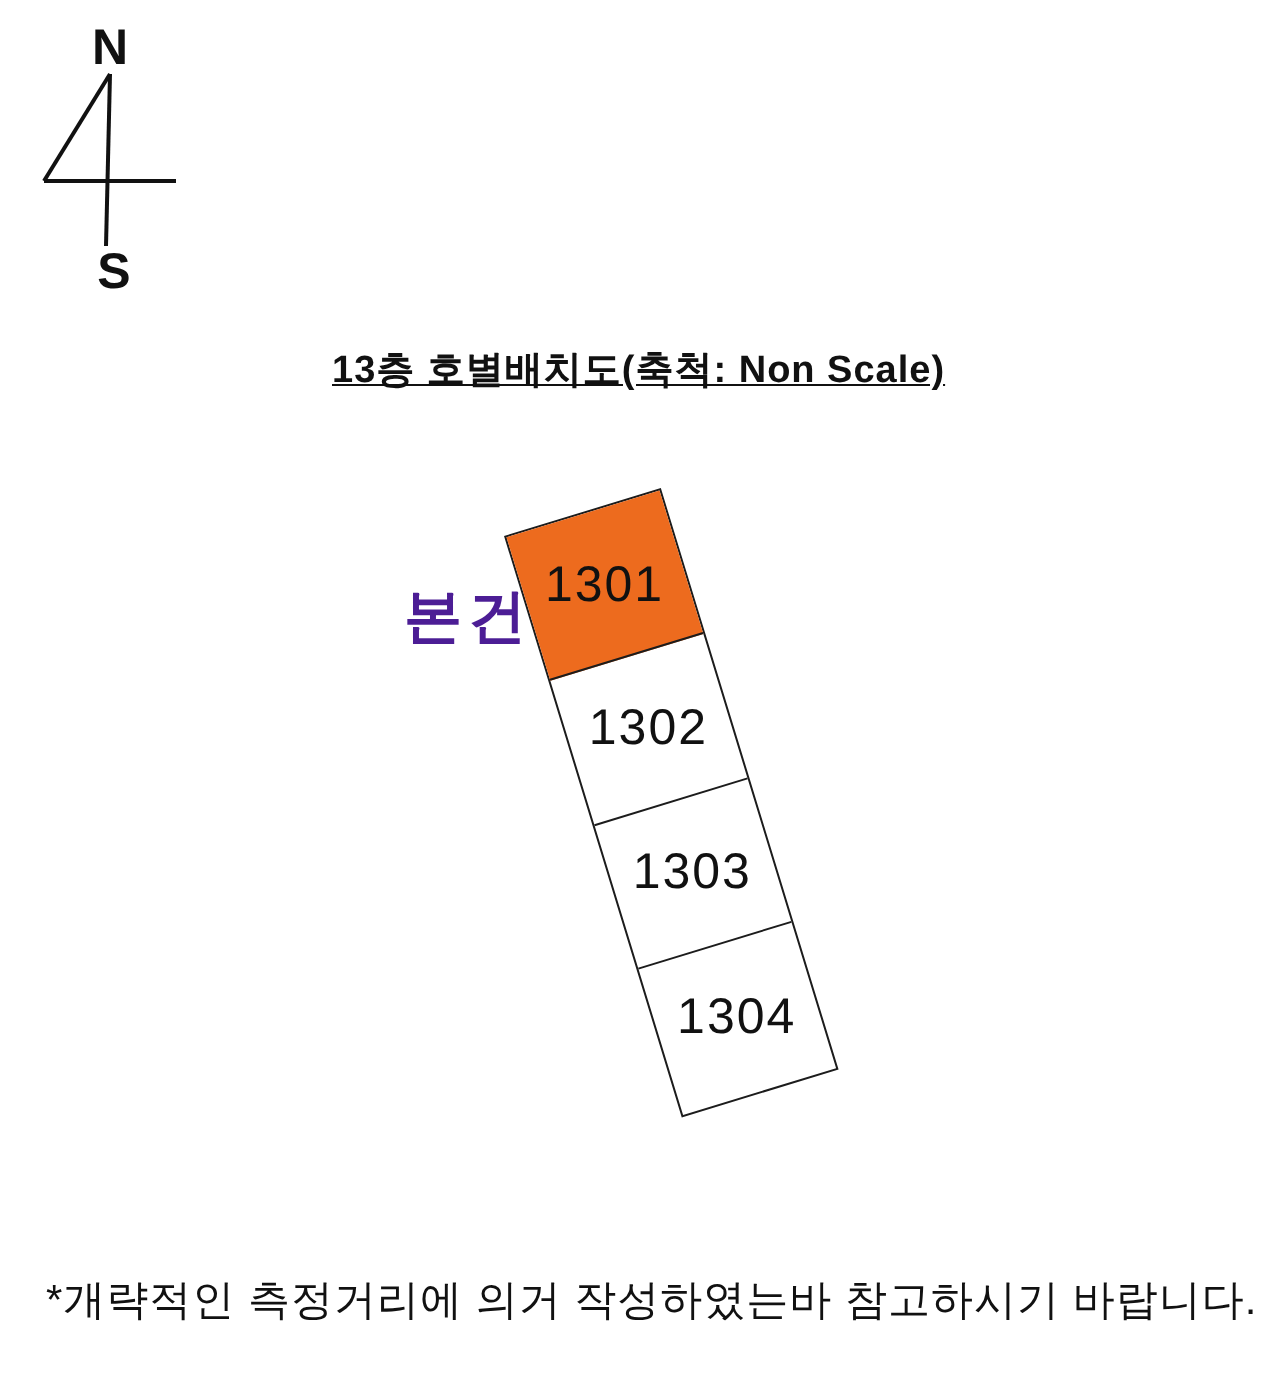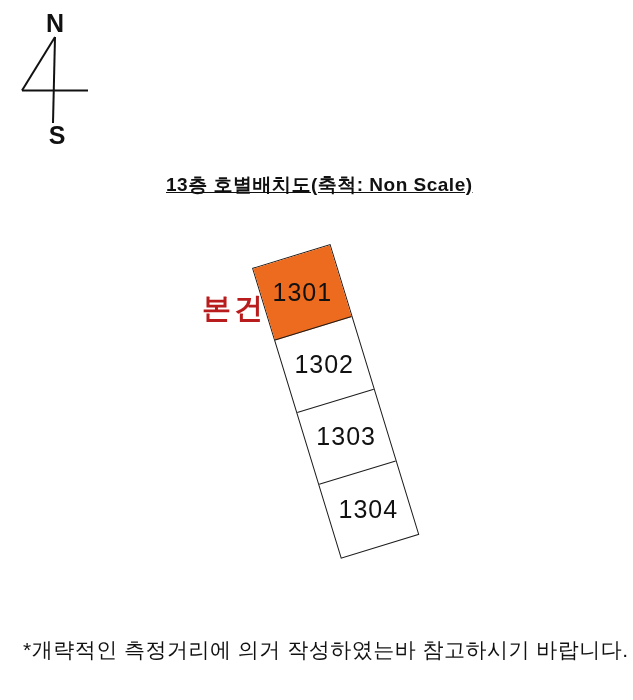--- a/index.html
+++ b/index.html
@@ -109,21 +109,21 @@
   <svg class="compass" viewBox="0 0 120 155" xmlns="http://www.w3.org/2000/svg">
     <text x="55" y="32" text-anchor="middle">N</text>
     <line x1="55" y1="37" x2="53" y2="123" stroke="#111111" stroke-width="2"></line>
     <line x1="22" y1="90.5" x2="88" y2="90.5" stroke="#111111" stroke-width="2"></line>
     <line x1="55" y1="37" x2="22" y2="90.5" stroke="#111111" stroke-width="2"></line>
     <text x="57" y="144" text-anchor="middle">S</text>
   </svg>
 
   <div class="title">13층 호별배치도(축척: Non Scale)</div>
 
-  <div class="subject-marker" style="color: #b91c1c;">본건</div>
+  <div class="subject-marker" style="color: #4c1d95;">본건</div>
 
   <div class="unit-stack">
     <div class="unit-cell" style="background-color: rgb(237, 107, 30);">
       <span class="unit-label">1301</span>
     </div>
     <div class="unit-cell">
       <span class="unit-label">1302</span>
     </div>
     <div class="unit-cell">
       <span class="unit-label">1303</span>

